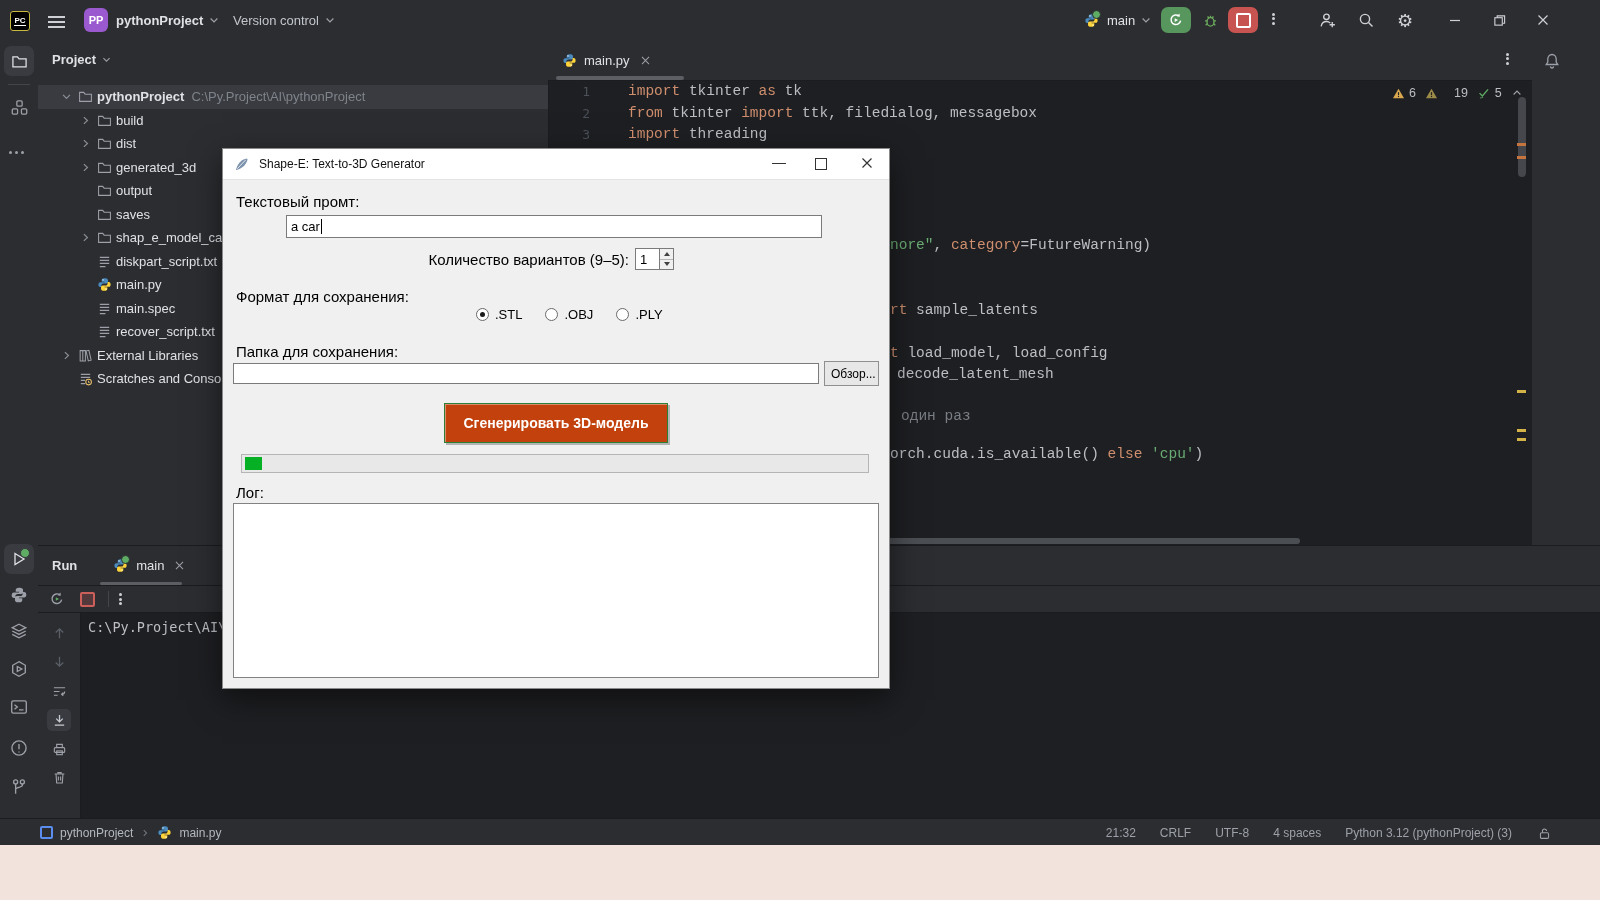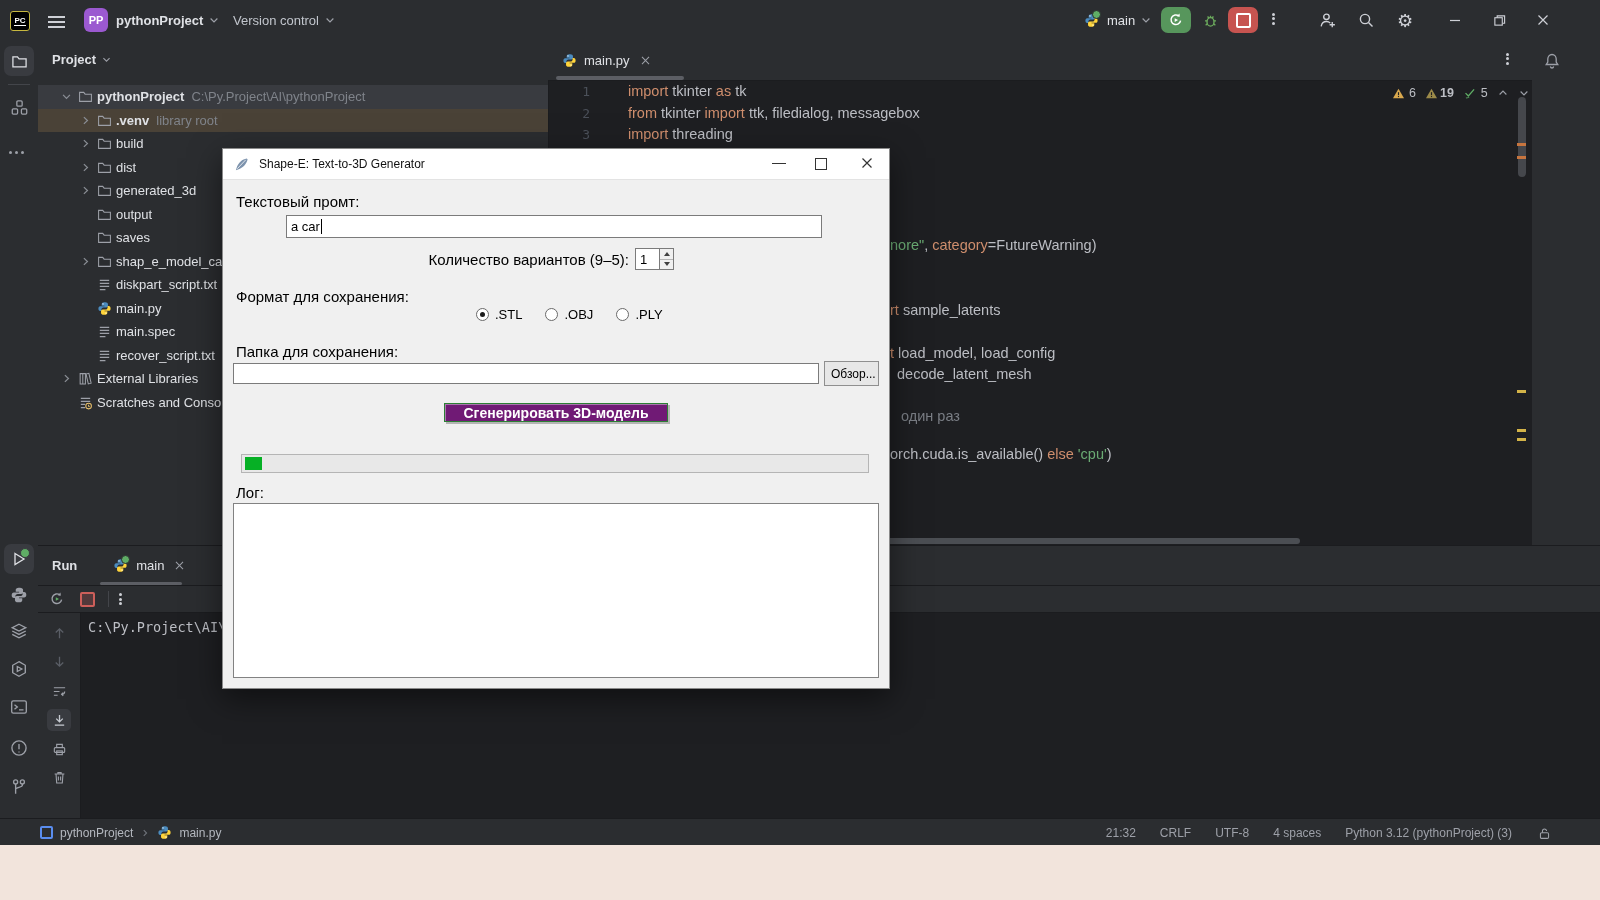--- a/index.html
+++ b/index.html
@@ -4,21 +4,21 @@
 <style>
   html,body{margin:0;padding:0;background:#000;}
   #root{position:relative;width:1600px;height:900px;overflow:hidden;background:#1e1f22;
         font-family:"Liberation Sans",sans-serif;color:#dfe1e5;font-size:13px;}
   .abs{position:absolute;}
   .row{display:flex;align-items:center;}
   .panel{background:#2b2d30;}
   svg{display:block;}
 
   
-  .codeline{position:absolute;font-family:Liberation Sans, sans-serif;
+  .codeline{position:absolute;font-family:Liberation Mono, monospace;
             font-size:14.5px;line-height:21px;white-space:pre;}
   .lnum{position:absolute;width:26px;text-align:right;color:#4b5059;
         font:13px "DejaVu Sans Mono",monospace;line-height:21px;}
   .c-kw{color:#cf8e6d}.c-fg{color:#bcbec4}.c-str{color:#6aab73}.c-com{color:#7a7e85}
 
   
   .tree-row{display:flex;align-items:center;height:23.5px;font-size:13px;color:#dfe1e5;white-space:nowrap;}
   .tree-row.sel{background:#393b40;}
   .tree-row.hl{background:#4a4237;}
   .t-chev{width:17px;display:flex;justify-content:center;flex:none;}
@@ -226,34 +226,20 @@
             </svg>
           </span>
           <span class="t-icon">
             <svg width="15" height="15" viewBox="0 0 16 16" fill="none" stroke="#9da0a8" stroke-width="1.1">
               <path d="M1.7 13.2V3.6h4.4l1.5 1.9h6.7v7.7z"></path>
             </svg>
           </span>
           <span class="t-label b">pythonProject</span>
           <span class="t-hint">C:\Py.Project\AI\pythonProject</span>
         </div>
-        <div class="tree-row hl" style="padding-left: 39px;">
-          <span class="t-chev">
-            <svg width="13" height="13" viewBox="0 0 16 16" fill="none" stroke="#8a8e95" stroke-width="1.5">
-              <path d="M6 3.8 10.4 8 6 12.2"></path>
-            </svg>
-          </span>
-          <span class="t-icon">
-            <svg width="15" height="15" viewBox="0 0 16 16" fill="none" stroke="#9da0a8" stroke-width="1.1">
-              <path d="M1.7 13.2V3.6h4.4l1.5 1.9h6.7v7.7z"></path>
-            </svg>
-          </span>
-          <span class="t-label b">.venv</span>
-          <span class="t-hint">library root</span>
-        </div>
         <div class="tree-row" style="padding-left: 39px;">
           <span class="t-chev">
             <svg width="13" height="13" viewBox="0 0 16 16" fill="none" stroke="#8a8e95" stroke-width="1.5">
               <path d="M6 3.8 10.4 8 6 12.2"></path>
             </svg>
           </span>
           <span class="t-icon">
             <svg width="15" height="15" viewBox="0 0 16 16" fill="none" stroke="#9da0a8" stroke-width="1.1">
               <path d="M1.7 13.2V3.6h4.4l1.5 1.9h6.7v7.7z"></path>
             </svg>
@@ -413,21 +399,21 @@
 
     <div class="abs row" style="left:844px;top:46px;gap:9px;font-size:12.5px;color:#bcbec4;">
       <span class="row" style="gap:4px;">
           <svg width="13" height="13" viewBox="0 0 16 16">
             <path d="M8 2.2 14.8 13.8H1.2z" fill="#d9a84e"></path>
             <rect x="7.3" y="6.4" width="1.4" height="3.6" fill="#1e1f22"></rect>
             <rect x="7.3" y="11" width="1.4" height="1.4" fill="#1e1f22"></rect>
           </svg>
           <span>6</span>
         </span>
-      <span class="row" style="gap:2px;font-weight:bold;">
+      <span class="row" style="gap:16px;">
           <svg width="13" height="13" viewBox="0 0 16 16">
             <path d="M8 2.2 14.8 13.8H1.2z" fill="#9c8a49"></path>
             <rect x="7.3" y="6.4" width="1.4" height="3.6" fill="#1e1f22"></rect>
             <rect x="7.3" y="11" width="1.4" height="1.4" fill="#1e1f22"></rect>
           </svg>
           <span>19</span>
         </span>
       <span class="row" style="gap:4px;">
           <svg width="14" height="13" viewBox="0 0 16 16" fill="none" stroke="#5fad65" stroke-width="1.6">
             <path d="M2.5 7.5 6 11l7-8"></path>
@@ -641,21 +627,21 @@
           <span class="rlabel">.PLY</span>
         </span>
     </div>
 
     <span class="dlg-label" style="left:13px;top:194px;">Папка для сохранения:</span>
     <div class="entry" style="left:10px;top:214px;width:586px;height:21px;">
       <span></span>
     </div>
     <button class="abs" style="left:601px;top:212px;width:55px;height:25px;background:#e7e7e7;border:1px solid #8f8f8f;font-size:12px;font-family:'Liberation Sans',sans-serif;color:#000;">Обзор...</button>
 
-    <button class="abs" style="left:221px;top:254px;width:224px;height:19px;background:#701a75;border:1px solid #2c7f35;box-shadow:inset 1px 1px 0 rgba(255,255,255,.4),2px 2px 0 rgba(0,0,0,.25);color:#fff;font-weight:700;font-size:14px;font-family:'Liberation Sans',sans-serif;">Сгенерировать 3D-модель</button>
+    <button class="abs" style="left:221px;top:254px;width:224px;height:40px;background:#c2410c;border:1px solid #2c7f35;box-shadow:inset 1px 1px 0 rgba(255,255,255,.4),2px 2px 0 rgba(0,0,0,.25);color:#fff;font-weight:700;font-size:14px;font-family:'Liberation Sans',sans-serif;">Сгенерировать 3D-модель</button>
 
     <div class="abs" style="left:18px;top:305px;width:628px;height:19px;background:#e8e8e8;border:1px solid #b5b5b5;box-sizing:border-box;">
       <div style="position:absolute;left:3px;top:2px;width:17px;height:13px;background:#06b025;"></div>
     </div>
 
     <span class="dlg-label" style="left:13px;top:335px;">Лог:</span>
     <div class="abs" style="left:10px;top:354px;width:646px;height:175px;background:#fff;border:1px solid #828282;box-sizing:border-box;"></div>
   </div>
 
   <div id="taskbar">

